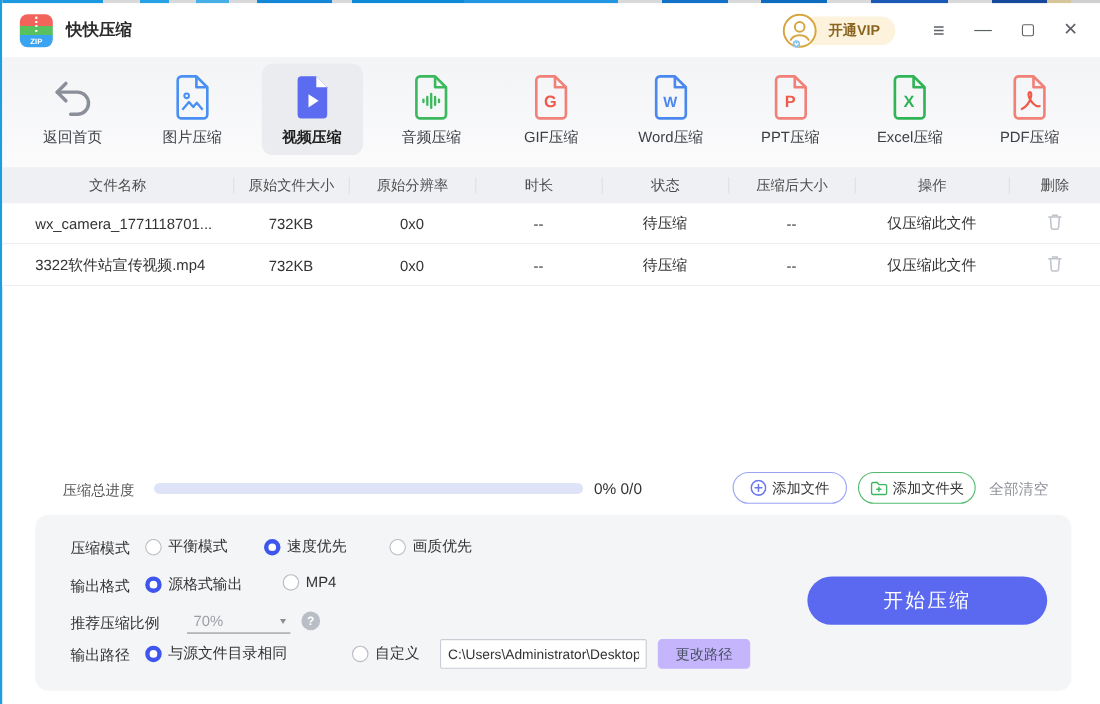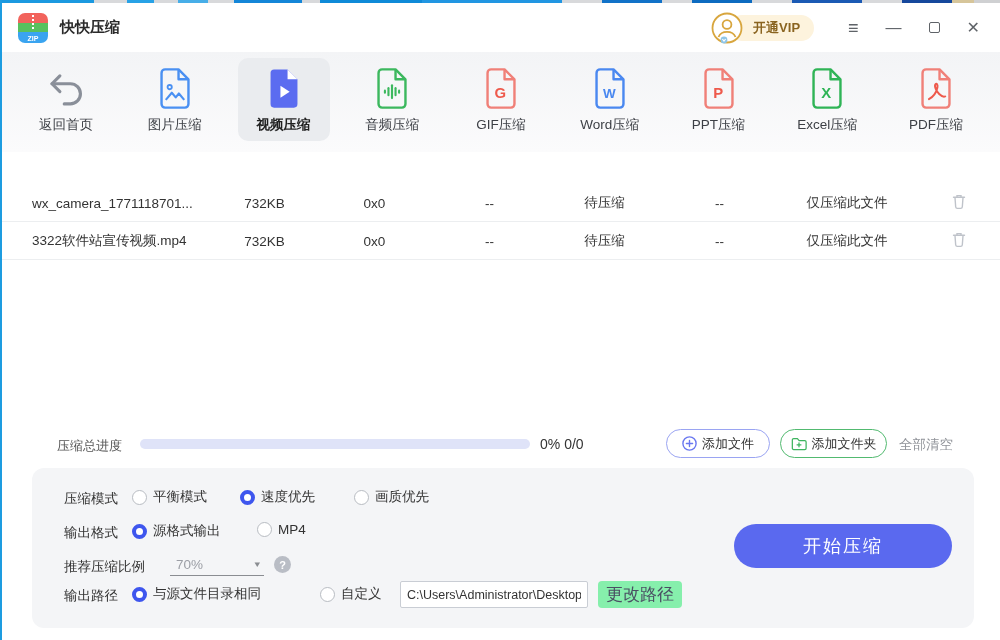--- a/index.html
+++ b/index.html
@@ -74,22 +74,22 @@
   .rdot { width:15px; height:15px; border-radius:50%; background:#fff; border:1px solid #b8bcc2; }
   .radio.sel .rdot { border:4.6px solid #3e56ee; }
   .ratio-select { position:absolute; left:138px; top:86px; width:94px; height:22px; border-bottom:1px solid #8a8d92;
     display:flex; align-items:center; justify-content:space-between; padding:0 4px 0 6px; cursor:pointer; }
   .ratio-value { font-size:13.5px; color:#9b9ea5; }
   .chev { font-size:11px; color:#8a8d92; transform:scaleY(.8); }
   .help { position:absolute; left:242px; top:88px; width:17px; height:17px; border-radius:50%; background:#b9bdc5;
     color:#fff; font-size:11px; font-weight:bold; display:flex; align-items:center; justify-content:center; cursor:pointer; }
   .path-input { position:absolute; left:368px; top:113px; width:188px; height:27px; border:1px solid #c9cdd4; border-radius:2px;
     background:#fff; font-size:12.5px; color:#333; padding:0 6px; font-family:"Liberation Sans", sans-serif; }
-  .btn-changepath { position:absolute; left:566px; top:113px; width:84px; height:27px; border-radius:4px; background:#86efac;
-    border:none; font-size:17px; color:#4a4f63; cursor:pointer; font-family:"Liberation Sans", sans-serif; }
+  .btn-changepath { position:absolute; left:566px; top:113px; width:84px; height:27px; border-radius:4px; background:#c4b5fd;
+    border:none; font-size:13px; color:#4a4f63; cursor:pointer; font-family:"Liberation Sans", sans-serif; }
   .btn-start { position:absolute; left:702px; top:56px; width:218px; height:44px; border-radius:22px; background:#5a69ef;
     border:none; color:#fff; font-size:18px; letter-spacing:2px; cursor:pointer; font-family:"Liberation Sans", sans-serif; }
 </style>
 </head>
 <body>
 
 <div id="app">
   <div class="desktop-edge"></div>
 
   <div class="titlebar">
@@ -209,20 +209,30 @@
         <svg width="34" height="43" viewBox="0 0 48 60">
           <path d="M10 3 h19 l14 14 v35 a5 5 0 0 1 -5 5 H10 a5 5 0 0 1 -5 -5 V8 a5 5 0 0 1 5 -5 z" fill="none" stroke="#f08078" stroke-width="3.4" stroke-linejoin="round"></path>
           <path d="M29 3 v14 h14" fill="none" stroke="#f08078" stroke-width="3.4" stroke-linejoin="round"></path>
           <path d="M14 45 c5.5 -3 10.5 -9.5 12 -16.5 c0.8 -4 -1.2 -6.5 -2.8 -4.5 c-2 2.8 1.4 10 5.3 13.8 c3 2.9 6.5 4.4 8.5 3.4" fill="none" stroke="#ee5a4c" stroke-width="2.8" stroke-linecap="round"></path>
         </svg>
       </span>
       <span class="tlabel">PDF压缩</span>
     </div>
   </div>
 
+  <div class="thead">
+    <div class="hc">文件名称</div>
+    <div class="hc">原始文件大小</div>
+    <div class="hc">原始分辨率</div>
+    <div class="hc">时长</div>
+    <div class="hc">状态</div>
+    <div class="hc">压缩后大小</div>
+    <div class="hc">操作</div>
+    <div class="hc">删除</div>
+  </div>
 
   <div class="trow" style="top:185px;">
     <div class="c name">wx_camera_1771118701...</div>
     <div class="c">732KB</div>
     <div class="c">0x0</div>
     <div class="c">--</div>
     <div class="c">待压缩</div>
     <div class="c">--</div>
     <div class="c action">仅压缩此文件</div>
     <div class="c"><span class="trash">

